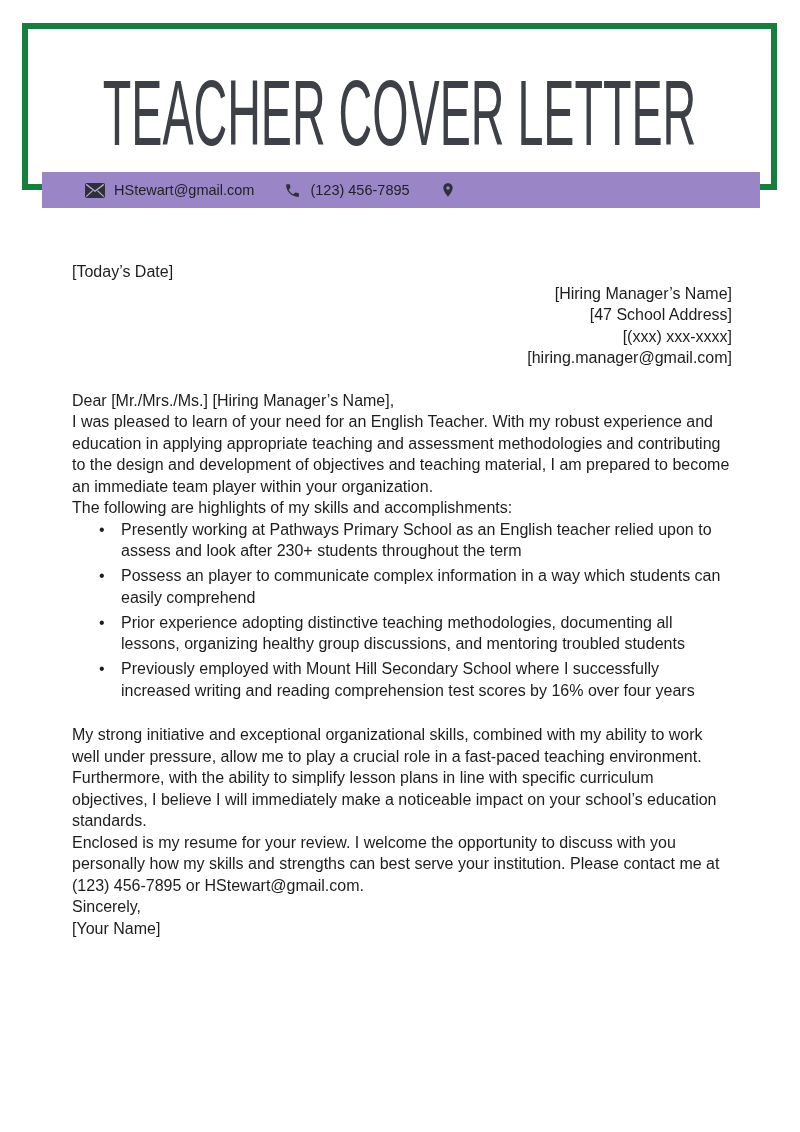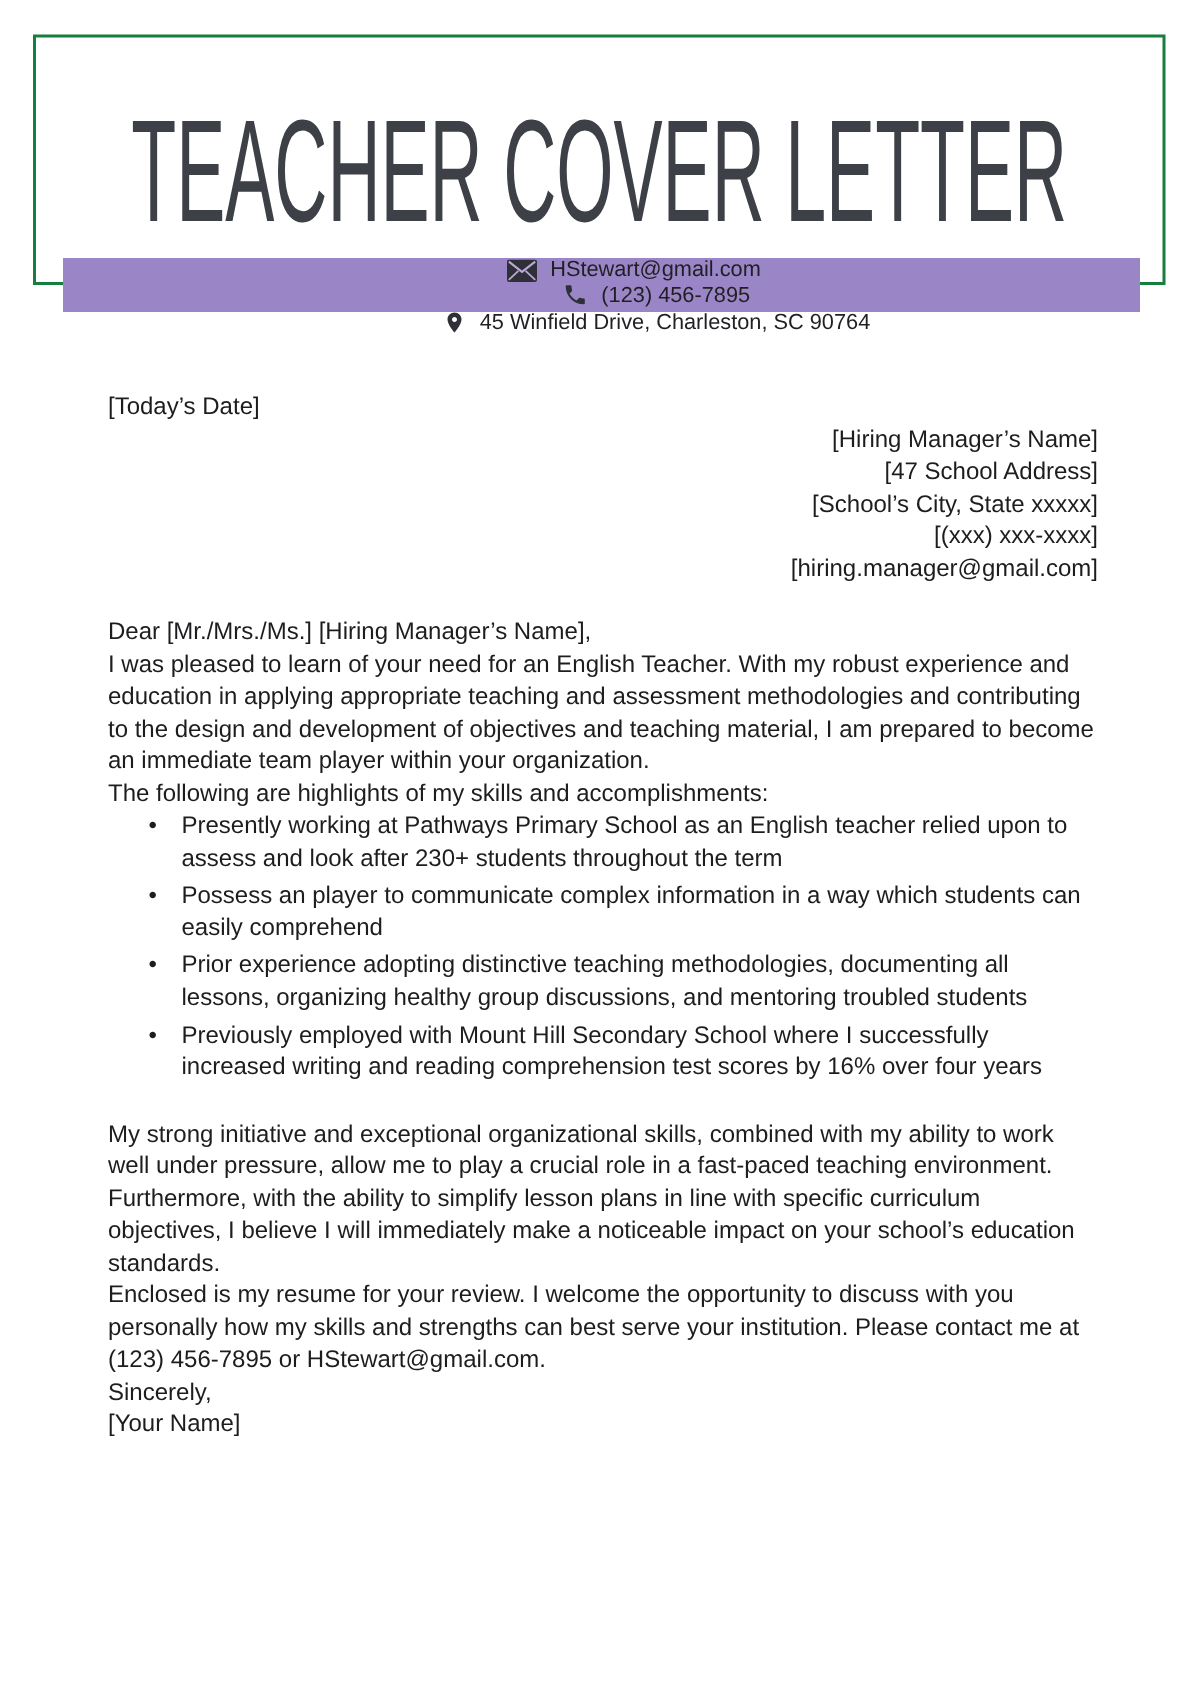--- a/index.html
+++ b/index.html
@@ -16,21 +16,21 @@
     overflow: hidden;
   }
   
   .title-box {
     position: absolute;
     left: 22px;
     top: 23px;
     width: 755px;
     height: 167px;
     box-sizing: border-box;
-    border: 2px solid #15803d;
+    border: 6px solid #15803d;
     background: #ffffff;
     z-index: 1;
   }
   .title-svg {
     position: absolute;
     left: 0;
     top: 0;
     width: 100%;
     height: 100%;
     overflow: visible;
@@ -40,21 +40,20 @@
     left: 42px;
     top: 172px;
     width: 718px;
     height: 36px;
     background: #9a86c6;
     z-index: 2;
     display: flex;
     align-items: center;
     box-sizing: border-box;
     padding-left: 43px;
-    flex-direction: column;
   }
   .contact-item {
     display: flex;
     align-items: center;
     gap: 9px;
     font-size: 14.5px;
     color: #1f1f24;
     white-space: nowrap;
   }
   .contact-item + .contact-item { margin-left: 30px; }
@@ -122,32 +121,30 @@
         <svg class="icn" width="17" height="17" viewBox="0 0 24 24">
           <path fill="#2f3037" d="M6.62 10.79c1.44 2.83 3.76 5.15 6.59 6.59l2.2-2.2c.27-.27.67-.36 1.02-.24 1.12.37 2.33.57 3.57.57.55 0 1 .45 1 1V20c0 .55-.45 1-1 1-9.39 0-17-7.61-17-17 0-.55.45-1 1-1h3.5c.55 0 1 .45 1 1 0 1.25.2 2.45.57 3.57.11.35.03.74-.25 1.02l-2.2 2.2z"></path>
         </svg>
         <span>(123) 456-7895</span>
       </div>
 
       <div class="contact-item">
         <svg class="icn" width="16" height="20" viewBox="0 0 24 24">
           <path fill="#2f3037" d="M12 2C8.13 2 5 5.13 5 9c0 5.25 7 13 7 13s7-7.75 7-13c0-3.87-3.13-7-7-7zm0 9.5c-1.38 0-2.5-1.12-2.5-2.5s1.12-2.5 2.5-2.5 2.5 1.12 2.5 2.5-1.12 2.5-2.5 2.5z"></path>
         </svg>
-        <span>45 Winfield Drive, Charleston, SC 90764</span>
       </div>
     </div>
   </header>
 
   <main class="letter">
     <p class="p-date">[Today’s Date]</p>
 
     <div class="recipient">
       <p>[Hiring Manager’s Name]</p>
       <p>[47 School Address]</p>
-      <p>[School’s City, State xxxxx]</p>
       <p>[(xxx) xxx-xxxx]</p>
       <p>[hiring.manager@gmail.com]</p>
     </div>
 
     <p class="p-salutation">Dear [Mr./Mrs./Ms.] [Hiring Manager’s Name],</p>
 
     <p class="p-intro">I was pleased to learn of your need for an English Teacher. With my robust experience and education in applying appropriate teaching and assessment methodologies and contributing to the design and development of objectives and teaching material, I am prepared to become an immediate team player within your organization.</p>
 
     <p class="p-lead">The following are highlights of my skills and accomplishments:</p>
 

